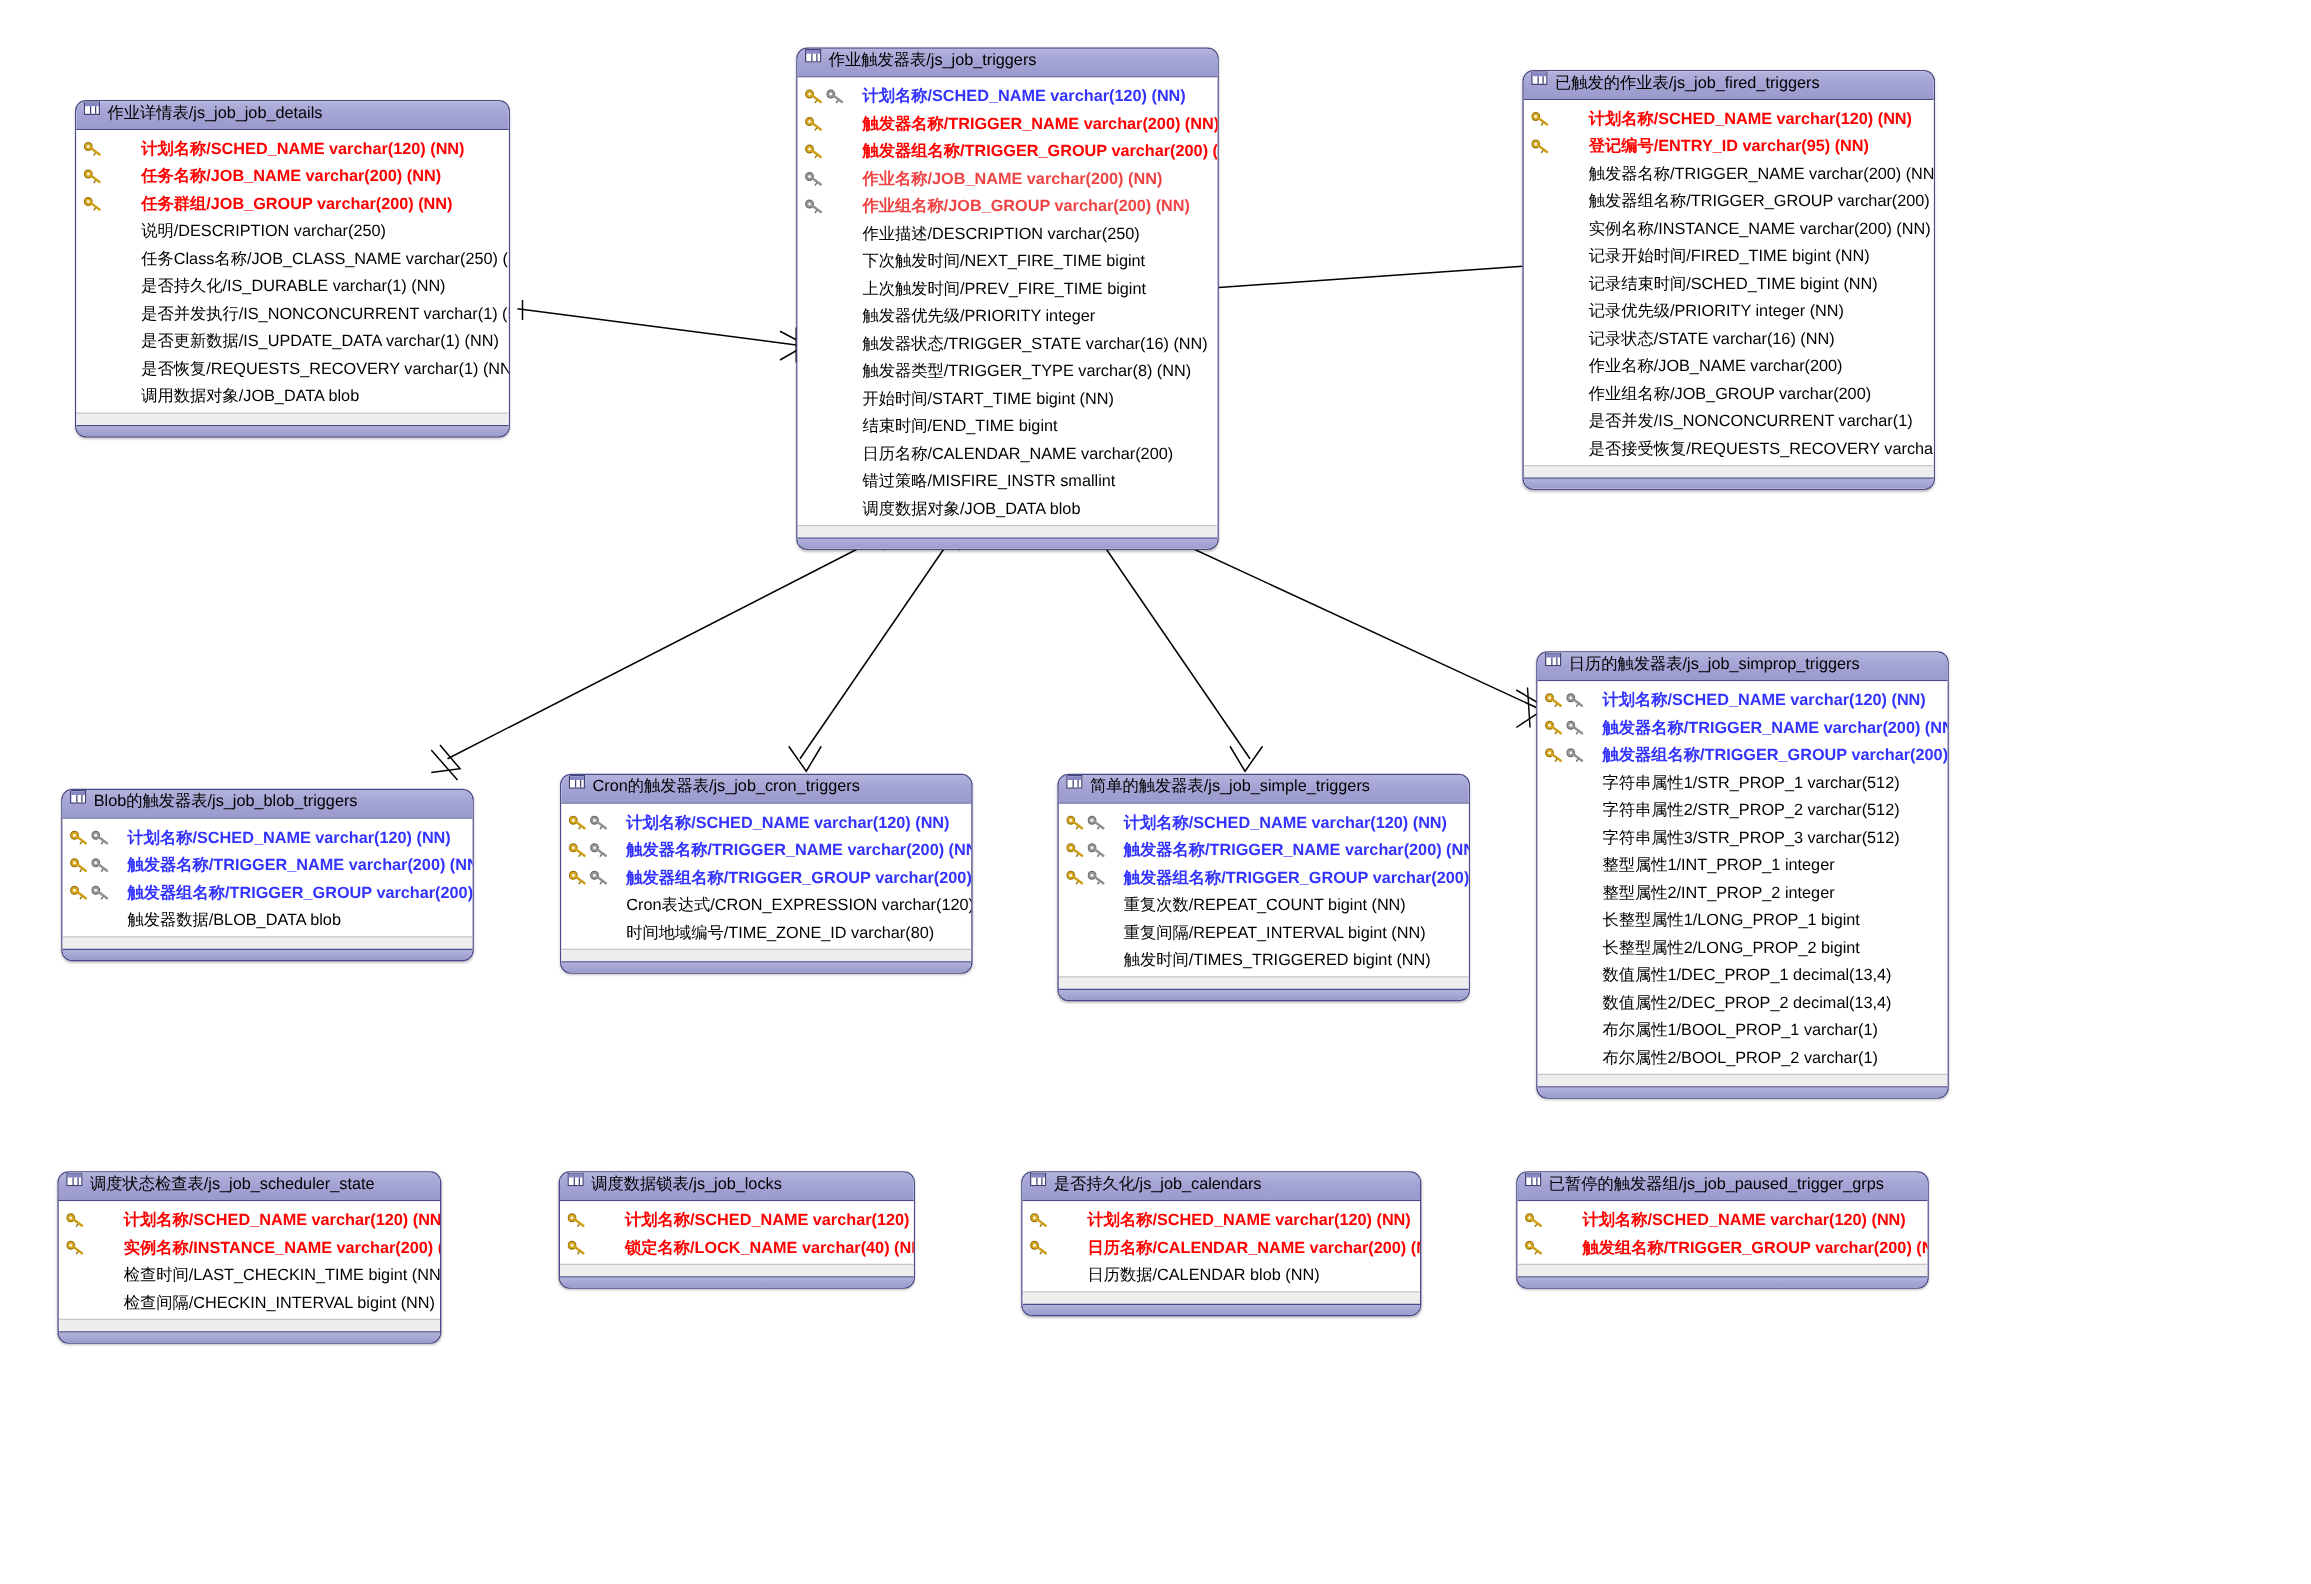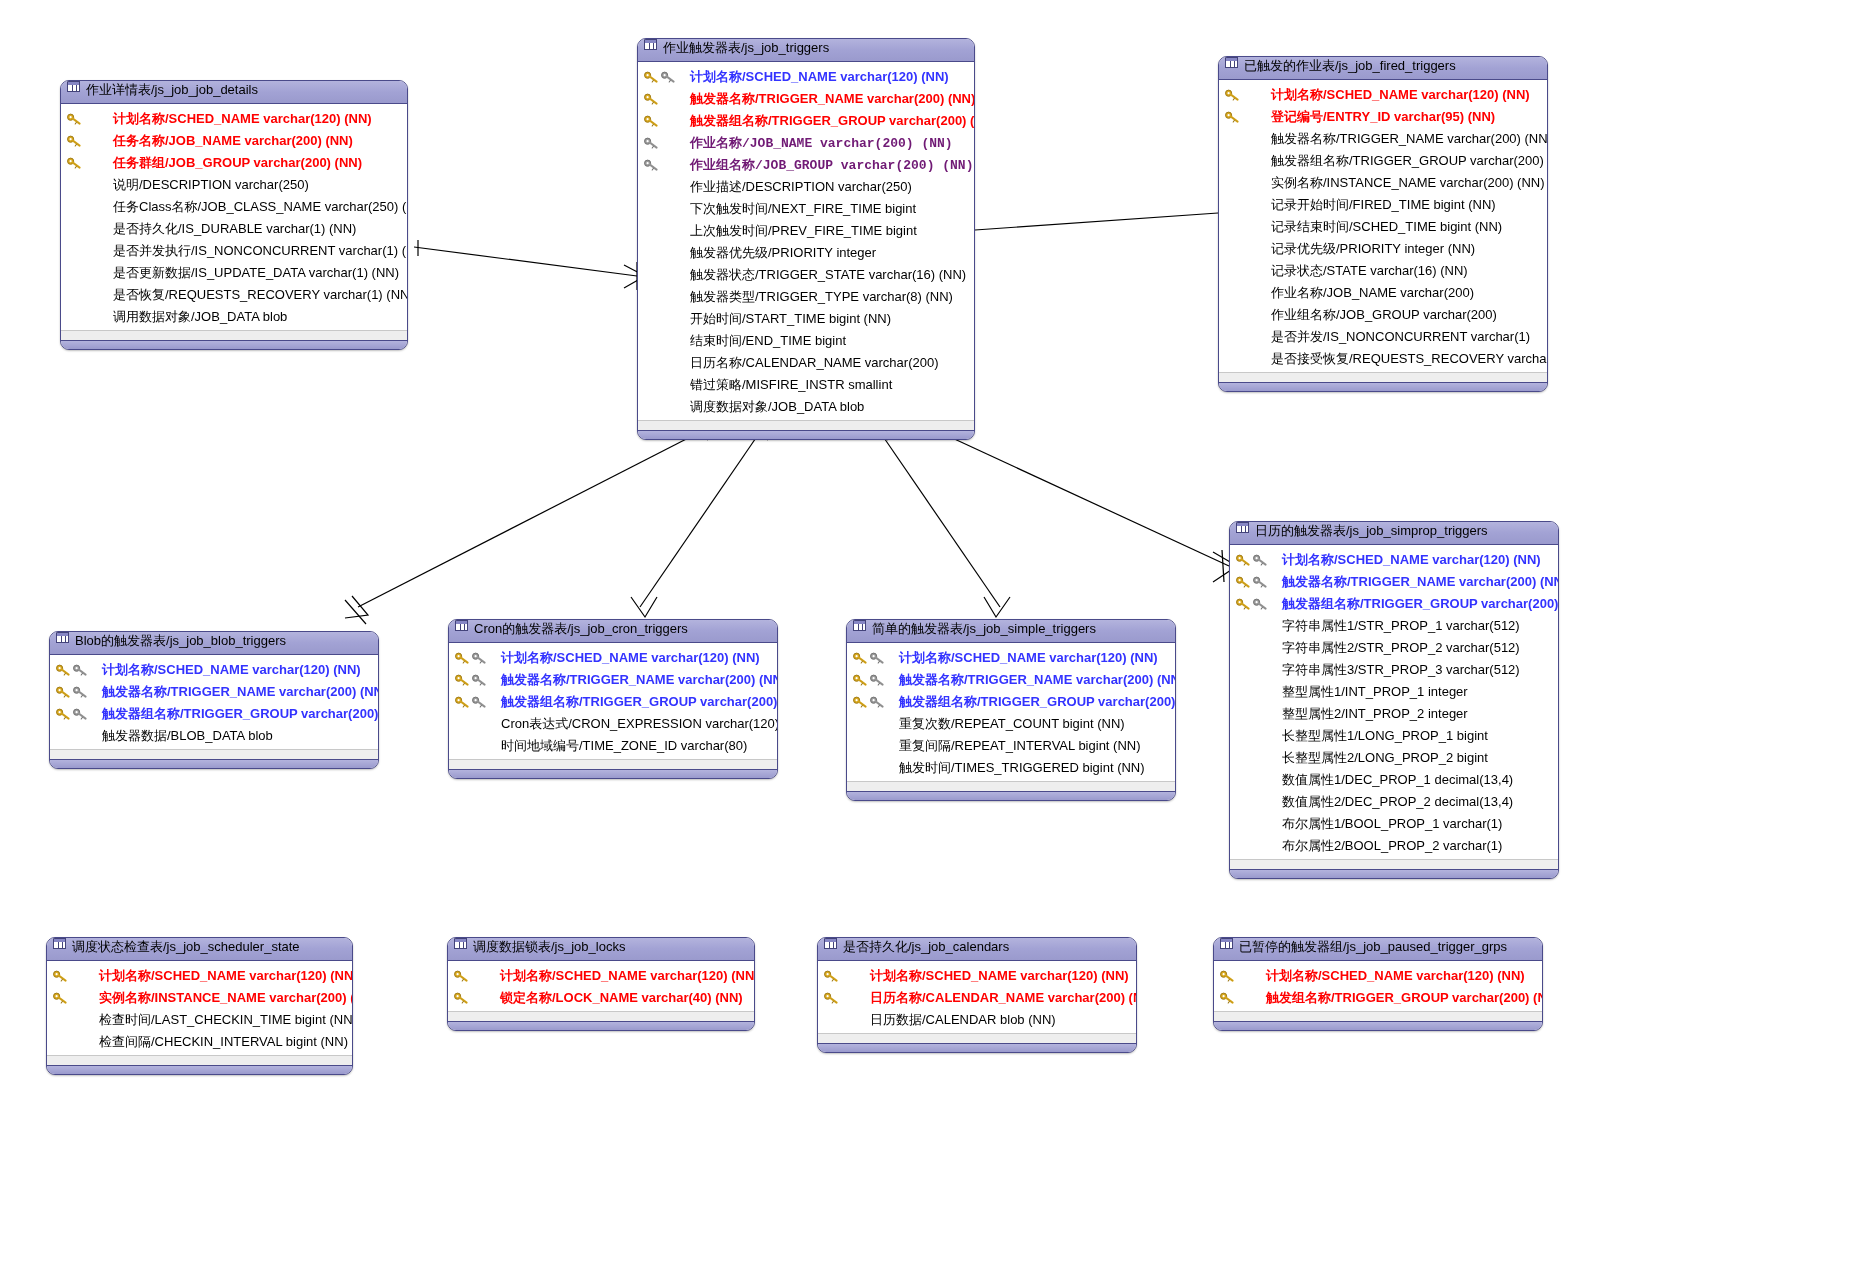--- a/index.html
+++ b/index.html
@@ -104,21 +104,21 @@
   .key {
     width: 14px;
     height: 12px;
     flex: 0 0 14px;
     display: inline-block;
   }
   .key.blank { visibility: hidden; }
   .col-text { }
   .c-red { color: #ff0000; font-weight: bold; }
   .c-blue { color: #3333ff; font-weight: bold; }
-  .c-green { color: #701a75; font-weight: bold; font-family: Liberation Mono, monospace; }
+  .c-green { color: #ef4444; font-weight: bold; }
   .c-black { color: #000000; }
 </style>
 </head>
 <body>
 
 <div id="canvas">
   <svg class="links" viewBox="0 0 1849 1267">
     <g stroke="#000000" stroke-width="1.2" fill="none">
 
       <path d="M 414 247 L 637 276"></path>
@@ -1588,21 +1588,21 @@
                 <path d="M5.9 5.6 L12.6 10.6" stroke="#9a7512" stroke-width="0.6" stroke-linecap="round" opacity="0.55"></path>
                 <path d="M9.3 9.5 L8.2 11.0" stroke="#9a7512" stroke-width="1.1" stroke-linecap="round"></path>
               </svg></span>
           </span>
           <span class="col-text c-black">检查间隔/CHECKIN_INTERVAL bigint (NN)</span>
         </div>
       </div>
       <div class="entity-footer"></div>
       <div class="entity-footer2"></div>
     </div>
-    <div class="entity" style="left: 447px; top: 937px; width: 308px;">
+    <div class="entity" style="left: 447px; top: 937px; width: 285px;">
       <div class="entity-header">
         <span class="table-icon"></span>
         <span>调度数据锁表/js_job_locks</span>
       </div>
       <div class="entity-body">
         <div class="row">
           <span class="keys">
             <span class="key"><svg width="14" height="12" viewBox="0 0 14 12">
                 <circle cx="3.6" cy="4.2" r="3.1" fill="#d9a91f" stroke="#9a7512" stroke-width="0.9"></circle>
                 <circle cx="3.6" cy="4.2" r="1.1" fill="#ffffff"></circle>

